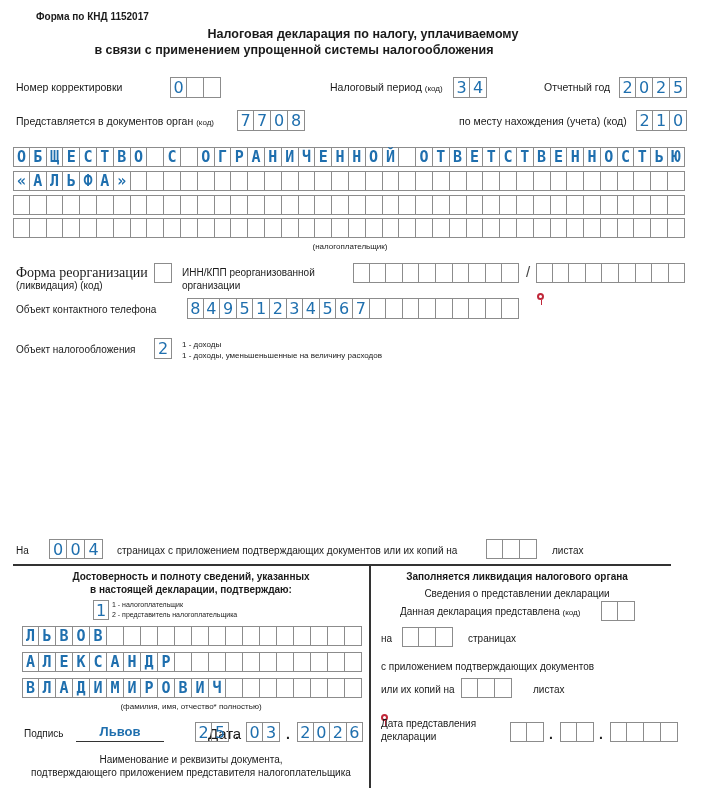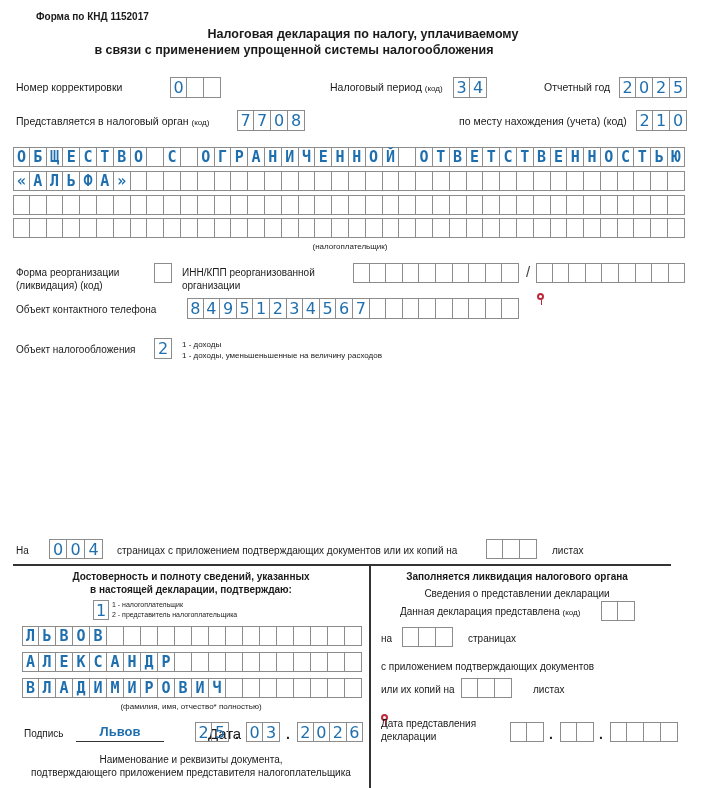--- a/index.html
+++ b/index.html
@@ -45,21 +45,21 @@
   </div>
 
 <div class="abs lbl" style="left:544px;top:81px;">Отчетный год</div>
 <div class="grid" style="left:619px;top:77px;">
     <div class="cell digit" style="width: 17px; height: 21px;">2</div>
     <div class="cell digit" style="width: 17px; height: 21px;">0</div>
     <div class="cell digit" style="width: 17px; height: 21px;">2</div>
     <div class="cell digit" style="width: 17px; height: 21px;">5</div>
   </div>
 
-<div class="abs lbl" style="left:16px;top:115px;"><span>Представляется в налоговый орган</span> <span class="small">(код)</span></div>
+<div class="abs lbl" style="left:16px;top:115px;"><span>Представляется в документов орган</span> <span class="small">(код)</span></div>
 <div class="grid" style="left:237px;top:110px;">
     <div class="cell digit" style="width: 17px; height: 21px;">7</div>
     <div class="cell digit" style="width: 17px; height: 21px;">7</div>
     <div class="cell digit" style="width: 17px; height: 21px;">0</div>
     <div class="cell digit" style="width: 17px; height: 21px;">8</div>
   </div>
 
 <div class="abs lbl" style="left:459px;top:115px;">по месту нахождения (учета) (код)</div>
 <div class="grid" style="left:636px;top:110px;">
     <div class="cell digit" style="width: 17px; height: 21px;">2</div>
@@ -230,21 +230,21 @@
     <div class="cell mono" style="width: 16.8px; height: 20px;"></div>
     <div class="cell mono" style="width: 16.8px; height: 20px;"></div>
     <div class="cell mono" style="width: 16.8px; height: 20px;"></div>
     <div class="cell mono" style="width: 16.8px; height: 20px;"></div>
     <div class="cell mono" style="width: 16.8px; height: 20px;"></div>
     <div class="cell mono" style="width: 16.8px; height: 20px;"></div>
     <div class="cell mono" style="width: 16.8px; height: 20px;"></div>
   </div>
 <div class="abs tiny center" style="left:300px;width:100px;top:242px;">(налогоплательщик)</div>
 
-<div class="abs lbl" style="left:16px;top:266px;font-size:10px;">Форма реорганизации</div>
+<div class="abs lbl" style="left:16px;top:266px;font-size:14px;font-family:Liberation Serif, serif;">Форма реорганизации</div>
 <div class="abs lbl" style="left:16px;top:279px;font-size:10px;">(ликвидация) (код)</div>
 <div class="grid" style="left:154px;top:263px;">
     <div class="cell digit" style="width: 18px; height: 20px;"></div>
   </div>
 
 <div class="abs lbl" style="left:182px;top:266px;font-size:10px;">ИНН/КПП реорганизованной</div>
 <div class="abs lbl" style="left:182px;top:279px;font-size:10px;">организации</div>
 <div class="grid" style="left:353px;top:263px;">
     <div class="cell digit" style="width: 16.6px; height: 20px;"></div>
     <div class="cell digit" style="width: 16.6px; height: 20px;"></div>

